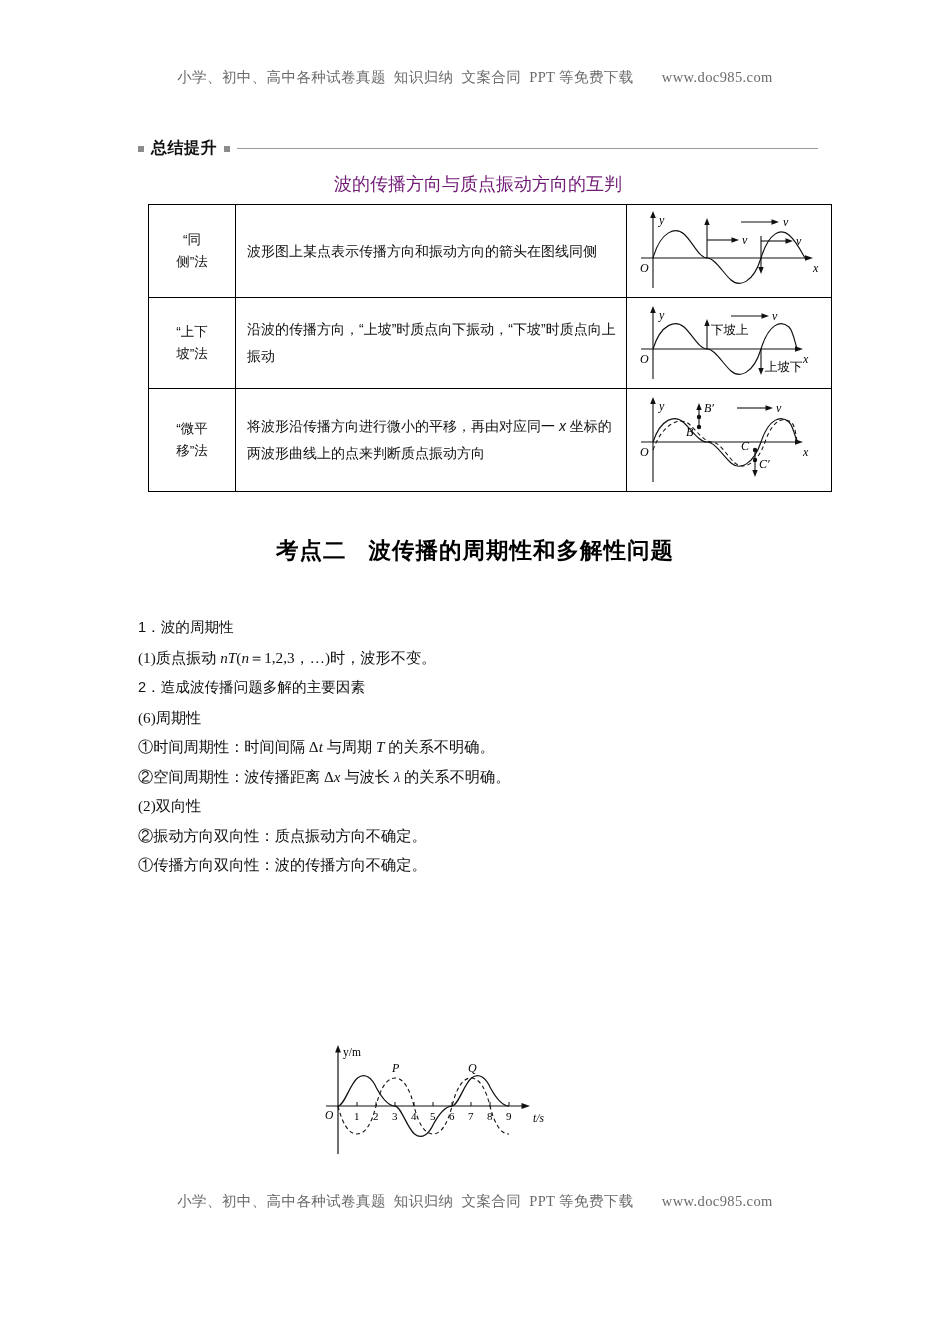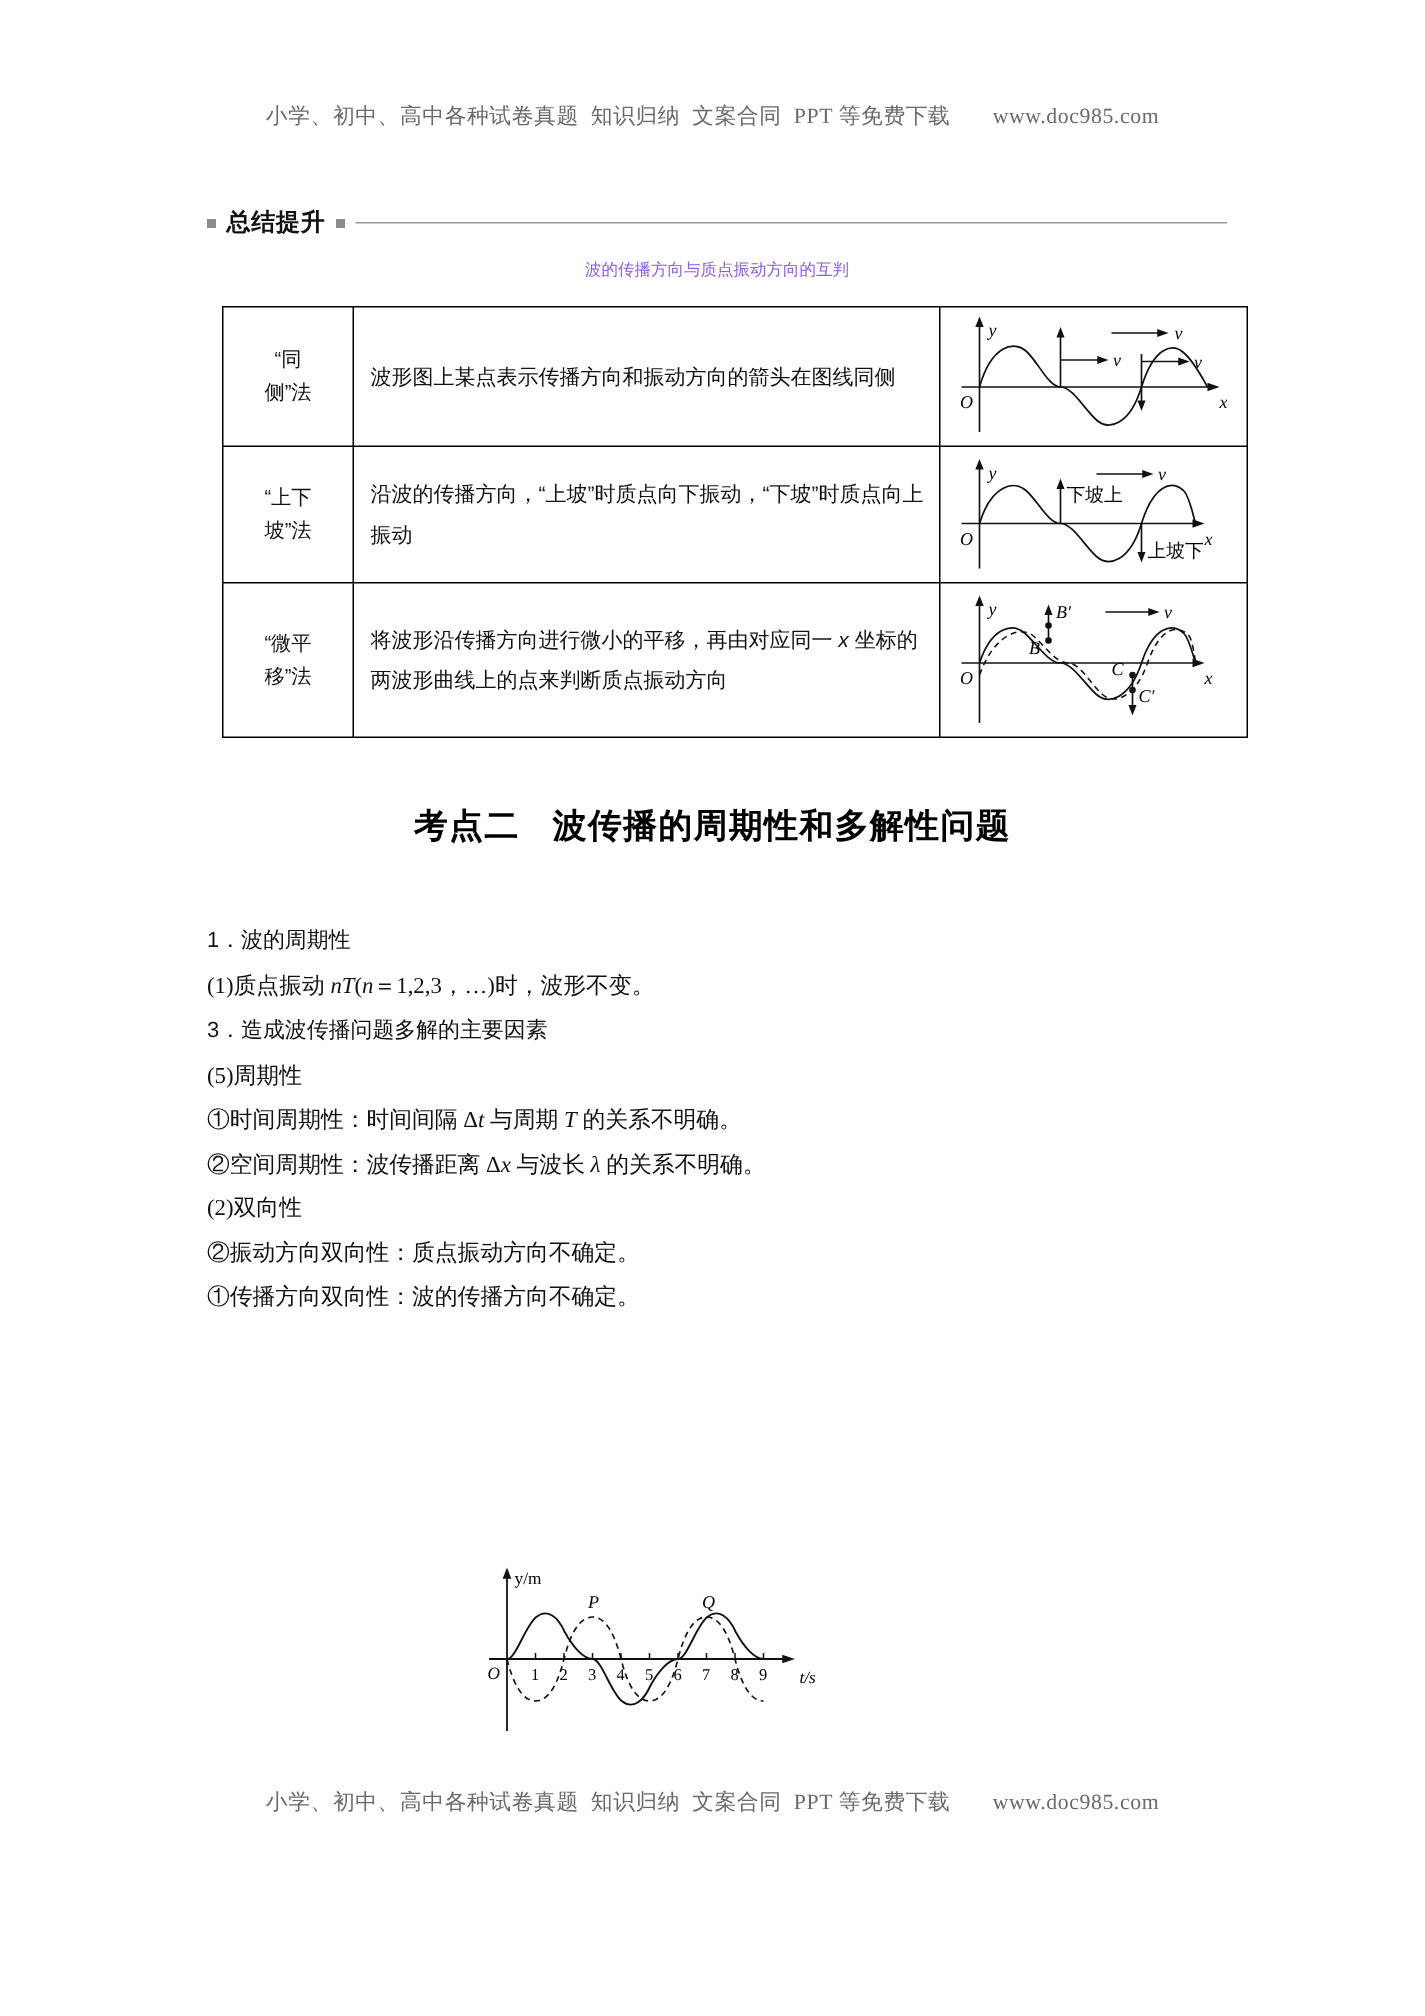--- a/index.html
+++ b/index.html
@@ -36,21 +36,21 @@
     font-weight:bold; font-size:16px; color:#111;
     letter-spacing:0.5px; white-space:nowrap;
   }
   .section-head .rule { flex:1 1 auto; height:1px; background:#9a9a9a; }
 
   
   .tbl-caption {
     position:absolute; left:138px; top:172px; width:680px;
     text-align:center;
     font-family:"Liberation Sans", sans-serif;
-    font-size:11px; color:#8b5cf6; font-weight:500;
+    font-size:18px; color:#701a75; font-weight:500;
   }
 
   
   .tbl {
     position:absolute; left:148px; top:204px;
     width:662px;
     border-collapse:collapse;
     table-layout:fixed;
   }
   .tbl td {
@@ -258,23 +258,23 @@
   </div>
 
   <div class="body-block">
     <div class="ln">
       <span class="sans">1．波的周期性</span>
     </div>
     <div class="ln">
       (1)质点振动 <i>nT</i>(<i>n</i>＝1,2,3，…)时，波形不变。
     </div>
     <div class="ln">
-      <span class="sans">3．造成波传播问题多解的主要因素</span>
-    </div>
-    <div class="ln">(5)周期性</div>
+      <span class="sans">2．造成波传播问题多解的主要因素</span>
+    </div>
+    <div class="ln">(6)周期性</div>
     <div class="ln">
       ①时间周期性：时间间隔 Δ<i>t</i> 与周期 <i>T</i> 的关系不明确。
     </div>
     <div class="ln">
       ②空间周期性：波传播距离 Δ<i>x</i> 与波长 <i>λ</i> 的关系不明确。
     </div>
     <div class="ln">(2)双向性</div>
     <div class="ln">②振动方向双向性：质点振动方向不确定。</div>
     <div class="ln">①传播方向双向性：波的传播方向不确定。</div>
   </div>

